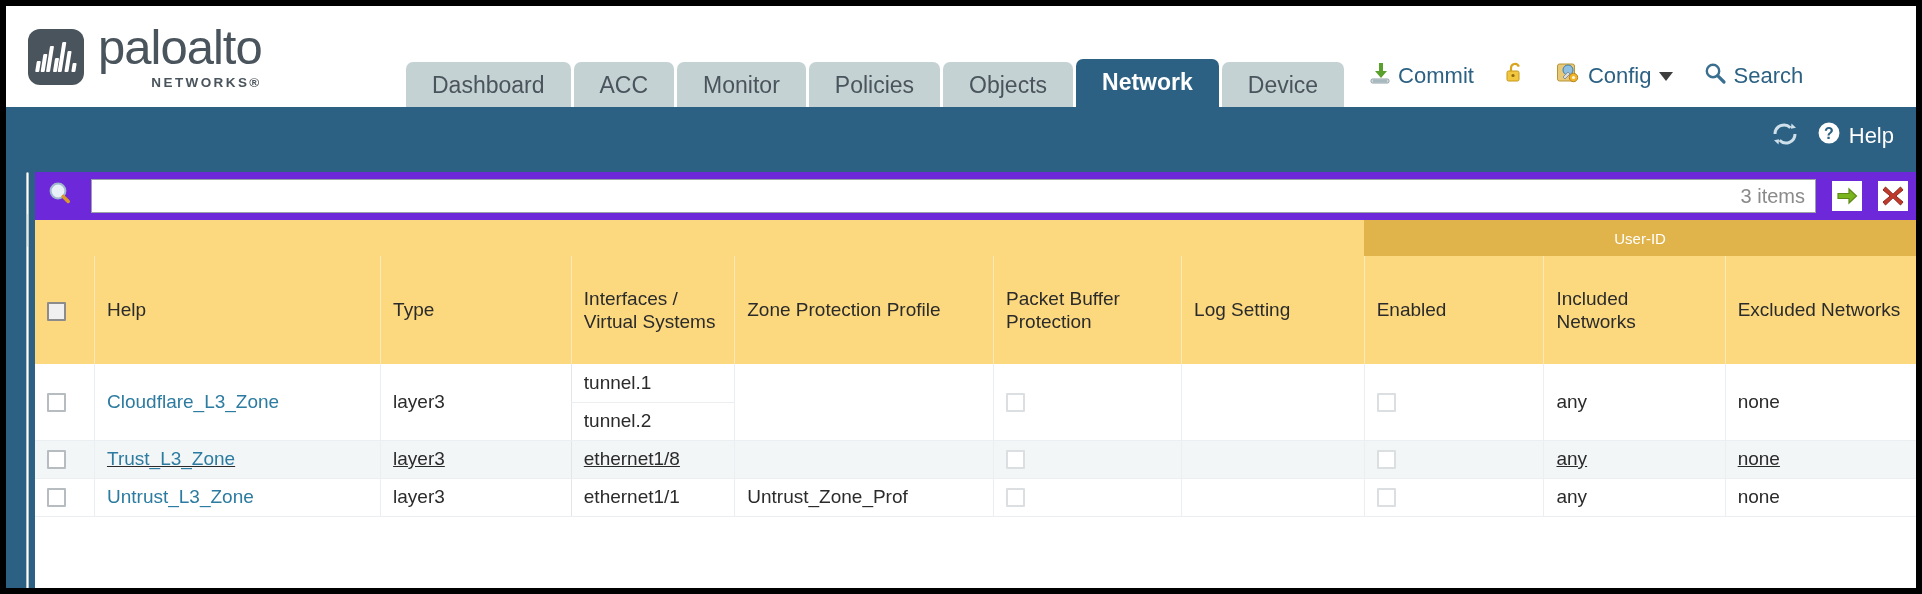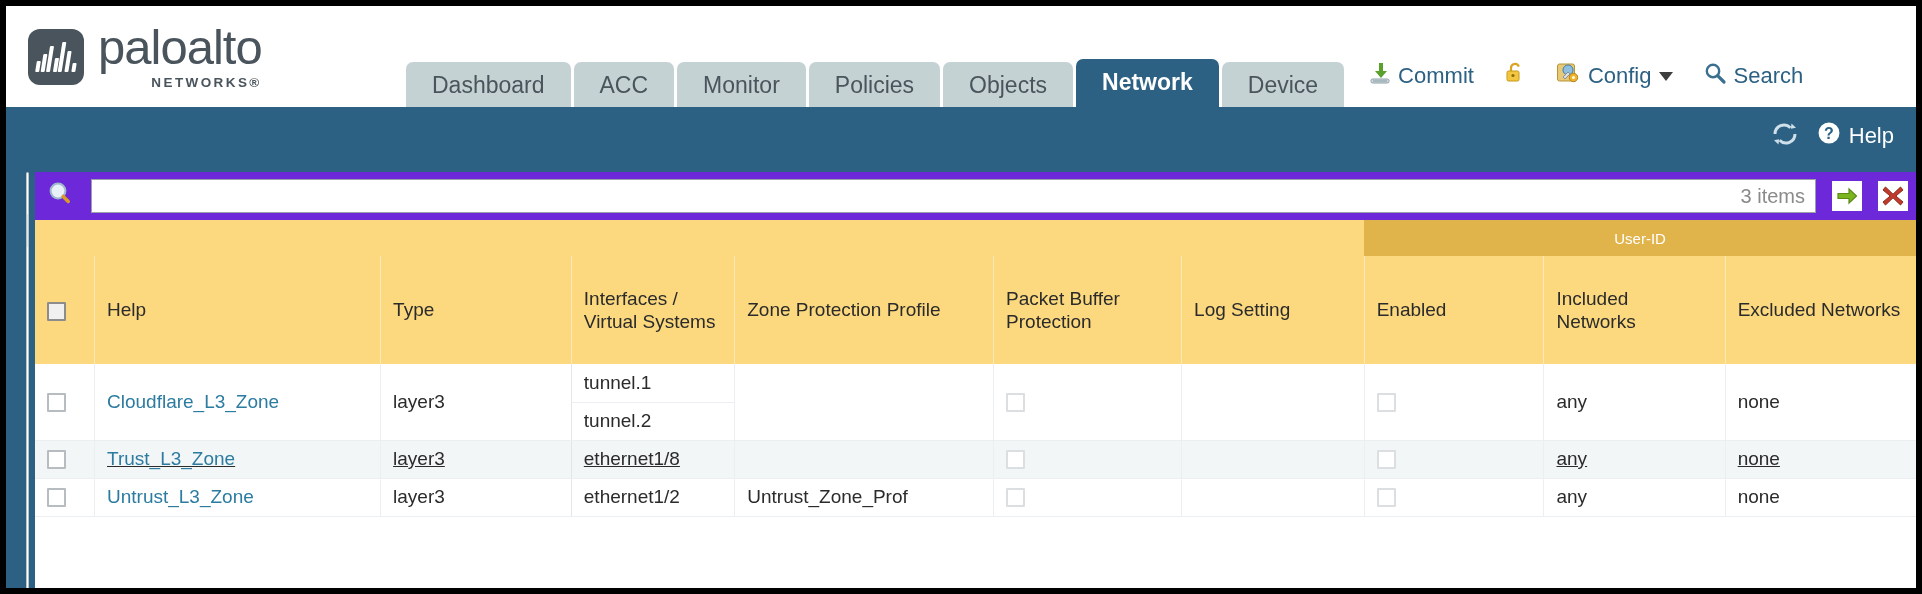--- a/index.html
+++ b/index.html
@@ -486,21 +486,21 @@
             </tr>
 
             <tr>
               <td class="first">
                 <span class="cbx"></span>
               </td>
               <td class="namecell">
                 <a>Untrust_L3_Zone</a>
               </td>
               <td>layer3</td>
-              <td class="ifacecell">ethernet1/2</td>
+              <td class="ifacecell">ethernet1/1</td>
               <td>Untrust_Zone_Prof</td>
               <td class="cell-center">
                 <span class="cbx light"></span>
               </td>
               <td></td>
               <td class="cell-center">
                 <span class="cbx light"></span>
               </td>
               <td>any</td>
               <td>none</td>

